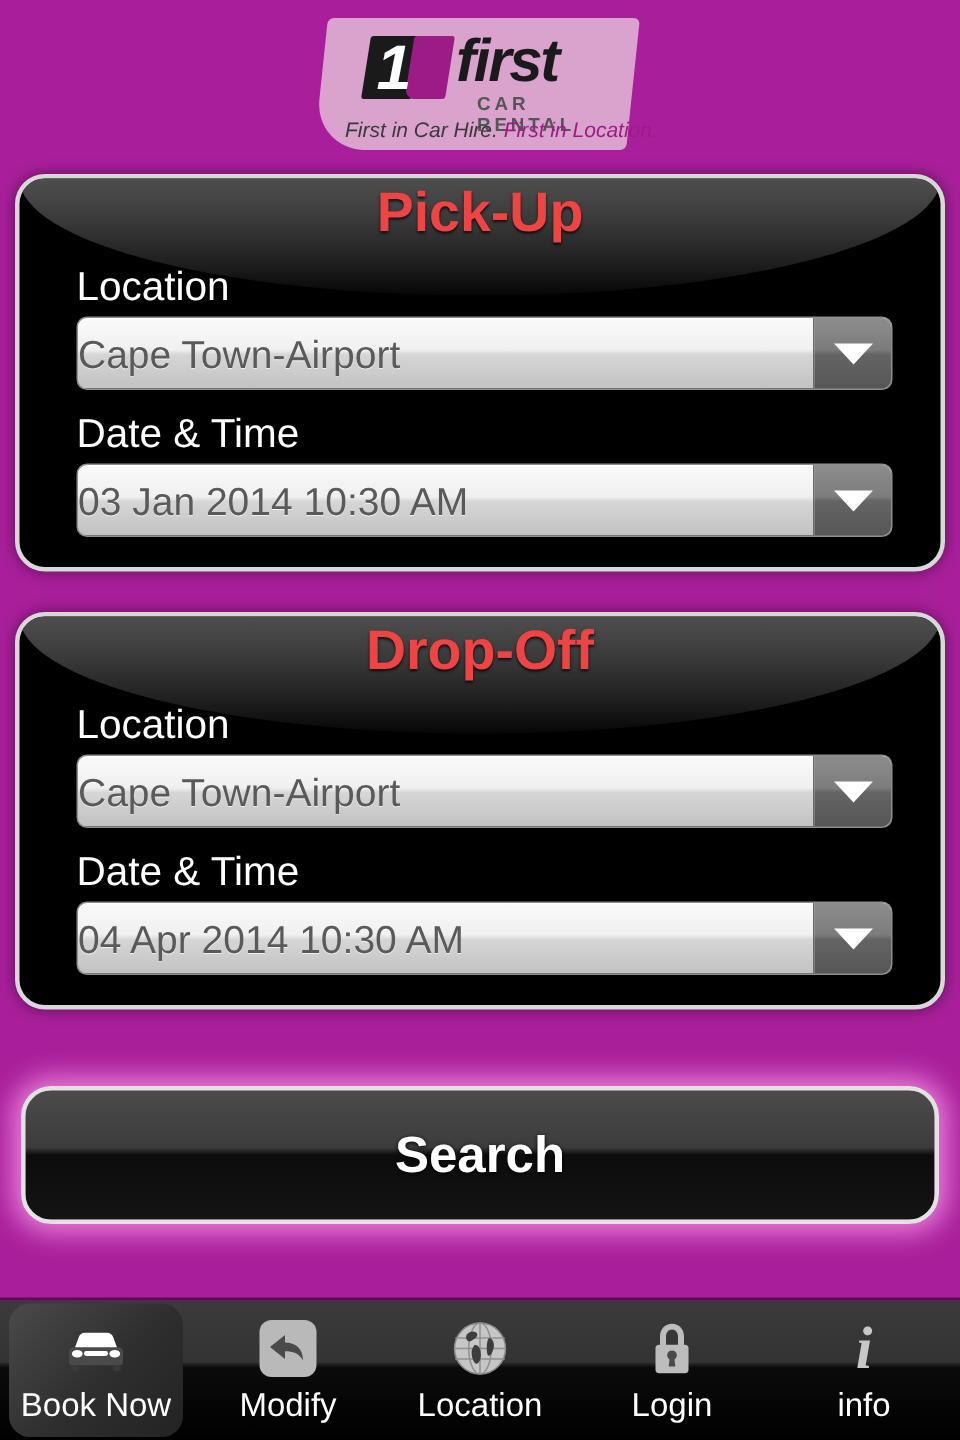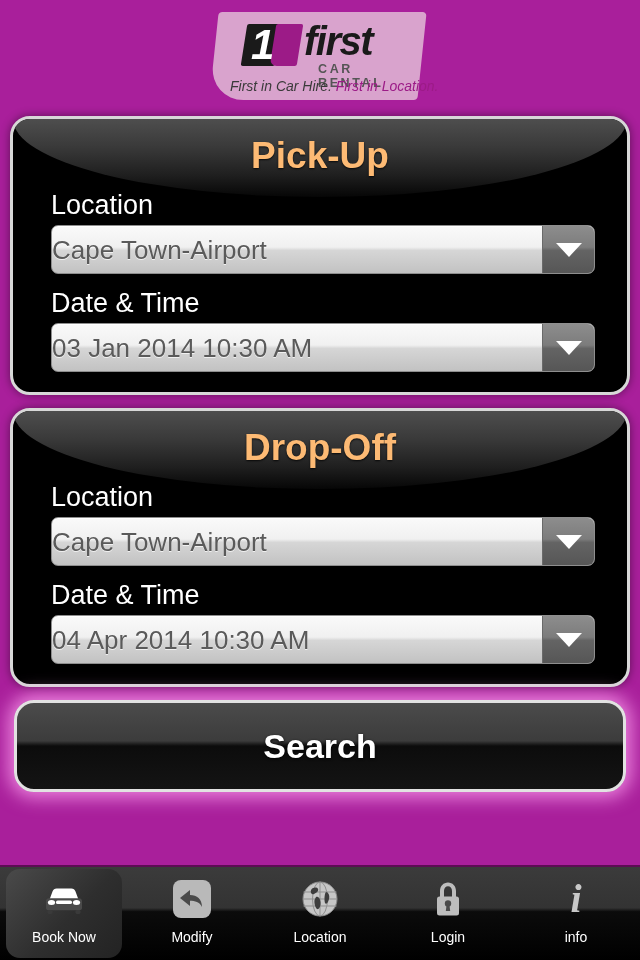--- a/index.html
+++ b/index.html
@@ -130,25 +130,25 @@
     width: 100%;
     height: 78px;
     background: linear-gradient(to bottom, #4e4e4e 0%, #3a3a3a 35%, #1f1f1f 72%, #060606 100%);
     border-radius: 50% / 0 0 100% 100%;
     pointer-events: none;
   }
 
   .panel-title {
     position: relative;
     text-align: center;
-    color: #fdba74;
+    color: #ef4444;
     font-size: 37px;
     font-weight: bold;
     line-height: 1;
-    padding-top: 18px;
+    padding-top: 4px;
     text-shadow: 0 1px 2px rgba(0,0,0,0.8);
     z-index: 2;
   }
 
   .panel-body {
     position: relative;
     z-index: 2;
     padding: 14px 32px 20px 38px;
   }
 
@@ -198,21 +198,21 @@
     width: 0; height: 0;
     border-left: 13px solid transparent;
     border-right: 13px solid transparent;
     border-top: 14px solid #ffffff;
   }
 
   
   .search-wrap {
     position: absolute;
     left: 14px;
-    top: 700px;
+    top: 724px;
     width: 612px;
     height: 92px;
     border-radius: 20px;
     box-shadow: 0 0 18px 6px rgba(255,160,240,0.75);
   }
 
   .search-btn {
     position: absolute;
     left: 0; top: 0;
     width: 612px;
@@ -270,21 +270,21 @@
     height: 46px;
     display: flex;
     align-items: center;
     justify-content: center;
   }
 
   .tab-label {
     position: relative;
     z-index: 1;
     color: #ffffff;
-    font-size: 14px;
+    font-size: 22px;
     line-height: 26px;
     margin-top: 2px;
   }
 </style>
 </head>
 <body>
 
 <div class="logo-header">
   <div class="logo-plate"></div>
   <div class="logo-inner">

